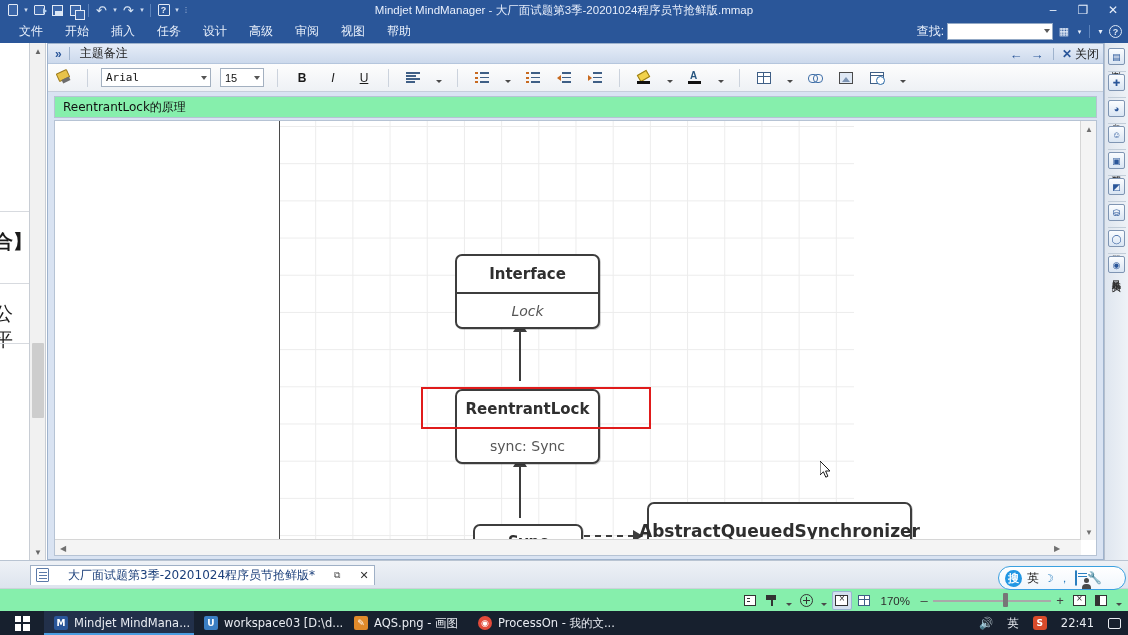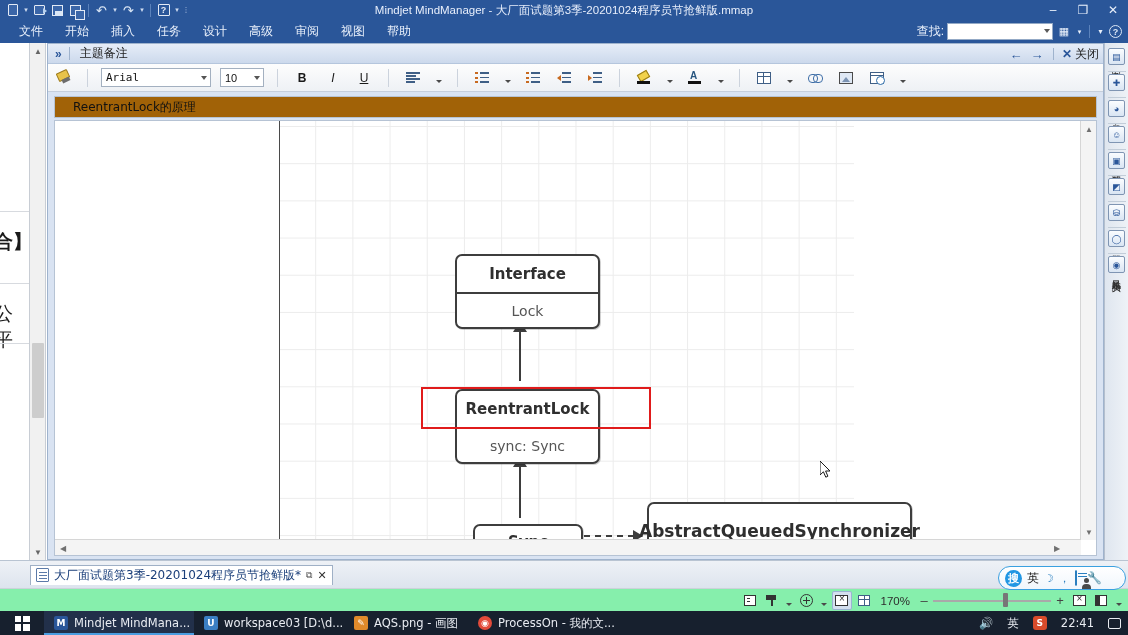--- a/index.html
+++ b/index.html
@@ -156,21 +156,21 @@
   .g-link:before{left:0;} .g-link:after{left:5px;}
   .g-img{width:14px;height:12px;border:1.2px solid #4a4a4a;background:#dfe8f4;position:relative;}
   .g-img:after{content:"";position:absolute;left:2px;bottom:1px;border-left:4px solid transparent;border-right:4px solid transparent;border-bottom:5px solid #7b93b3;}
   .g-dt{width:14px;height:12px;border:1.2px solid #3f5f86;background:#fff;position:relative;}
   .g-dt:before{content:"";position:absolute;left:0;top:2px;width:100%;height:1px;background:#3f5f86;}
   .g-dt:after{content:"";position:absolute;right:-2px;bottom:-2px;width:7px;height:7px;border-radius:50%;background:#fff;border:1.3px solid #2a6aa8;}
 
   
   .notes-title-row {
     position:absolute; left:6px; top:52px; width:1043px; height:22px;
-    background:#a16207; border:1px solid #b6c3d4; display:flex; align-items:center; padding-left:18px;
+    background:#86efac; border:1px solid #b6c3d4; display:flex; align-items:center; padding-left:8px;
   }
   .notes-title-row .txt { font-size:12px; color:#111; font-family:"DejaVu Sans", sans-serif; }
 
   
   .canvas {
     position:absolute; left:6px; top:76px; width:1043px; height:436px;
     background:#fff; border:1px solid #b6c3d4; overflow:hidden;
   }
   .canvas-inner { position:absolute; left:0; top:0; width:1026px; height:419px; overflow:hidden; }
   .grid {
@@ -238,21 +238,21 @@
   .rb-sep { width:18px; height:1px; background:#c2cdd9; }
 
   
   .tabbar {
     position:absolute; left:0; top:560px; width:1128px; height:28px;
     background:linear-gradient(#eef1f6,#dde4ee); border-top:1px solid #b9c4d2;
     display:flex; align-items:center; padding-left:30px;
   }
   .doctab {
     height:20px; background:#fff; border:1px solid #9fb0c6; border-bottom:none;
-    display:flex; align-items:center; gap:5px; padding:0 5px; font-size:12px; color:#1b3f7a; cursor:pointer;
+    display:flex; align-items:center; gap:19px; padding:0 5px; font-size:12px; color:#1b3f7a; cursor:pointer;
     font-family:"DejaVu Sans", sans-serif;
   }
   .doctab .ficon { width:13px;height:14px;border:1px solid #5b7aa8;background:#fff;position:relative;border-radius:1px;}
   .doctab .ficon:after{content:"";position:absolute;left:2px;top:3px;width:8px;height:1px;background:#5b7aa8;box-shadow:0 3px 0 #5b7aa8,0 6px 0 #5b7aa8;}
   .doctab .mini { color:#4a4a4a; font-size:9px; }
   .doctab .xx { color:#333; font-size:11px; }
 
   
   .statusbar {
     position:absolute; left:0; top:588px; width:1128px; height:23px;
@@ -420,21 +420,21 @@
     <div class="fmtbar">
       <div class="tb">
           <span class="g-brush"></span>
         </div>
       <div class="tbsep"></div>
       <div class="fontsel">
         <span>Arial</span>
         <span class="selarrow"></span>
       </div>
       <div class="sizesel">
-        <span>10</span>
+        <span>15</span>
         <span class="selarrow"></span>
       </div>
       <div class="tbsep"></div>
       <div class="tb">
           <b class="bi">B</b>
         </div>
       <div class="tb">
           <i class="bi">I</i>
         </div>
       <div class="tb">
@@ -538,21 +538,21 @@
         <div class="arrowup" style="left:458px; top:200px;"></div>
 
         <div class="ln" style="left:464px; top:343px; width:2.4px; height:54px;"></div>
         <div class="arrowup" style="left:458px; top:335px;"></div>
 
         <div class="dash" style="left:529px; top:414px; width:50px;"></div>
         <div class="arrowright" style="left:578px; top:409px;"></div>
 
         <div class="node" style="left:400px; top:133px; width:145px; height:75px;">
           <div class="hdr" style="height:36px;">Interface</div>
-          <div class="sub" style="height:36px;">Lock</div>
+          <div class="sub" style="height:36px;font-style:italic;">Lock</div>
         </div>
 
         <div class="node" style="left:400px; top:268px; width:145px; height:75px;">
           <div class="hdr" style="height:36px;">ReentrantLock</div>
           <div class="sub" style="height:36px;">sync: Sync</div>
         </div>
 
         <div class="redbox" style="left:366px; top:266px; width:230px; height:42px;"></div>
 
         <div class="node" style="left:418px; top:397px; width:110px; height:36px;margin-top:6px;">

